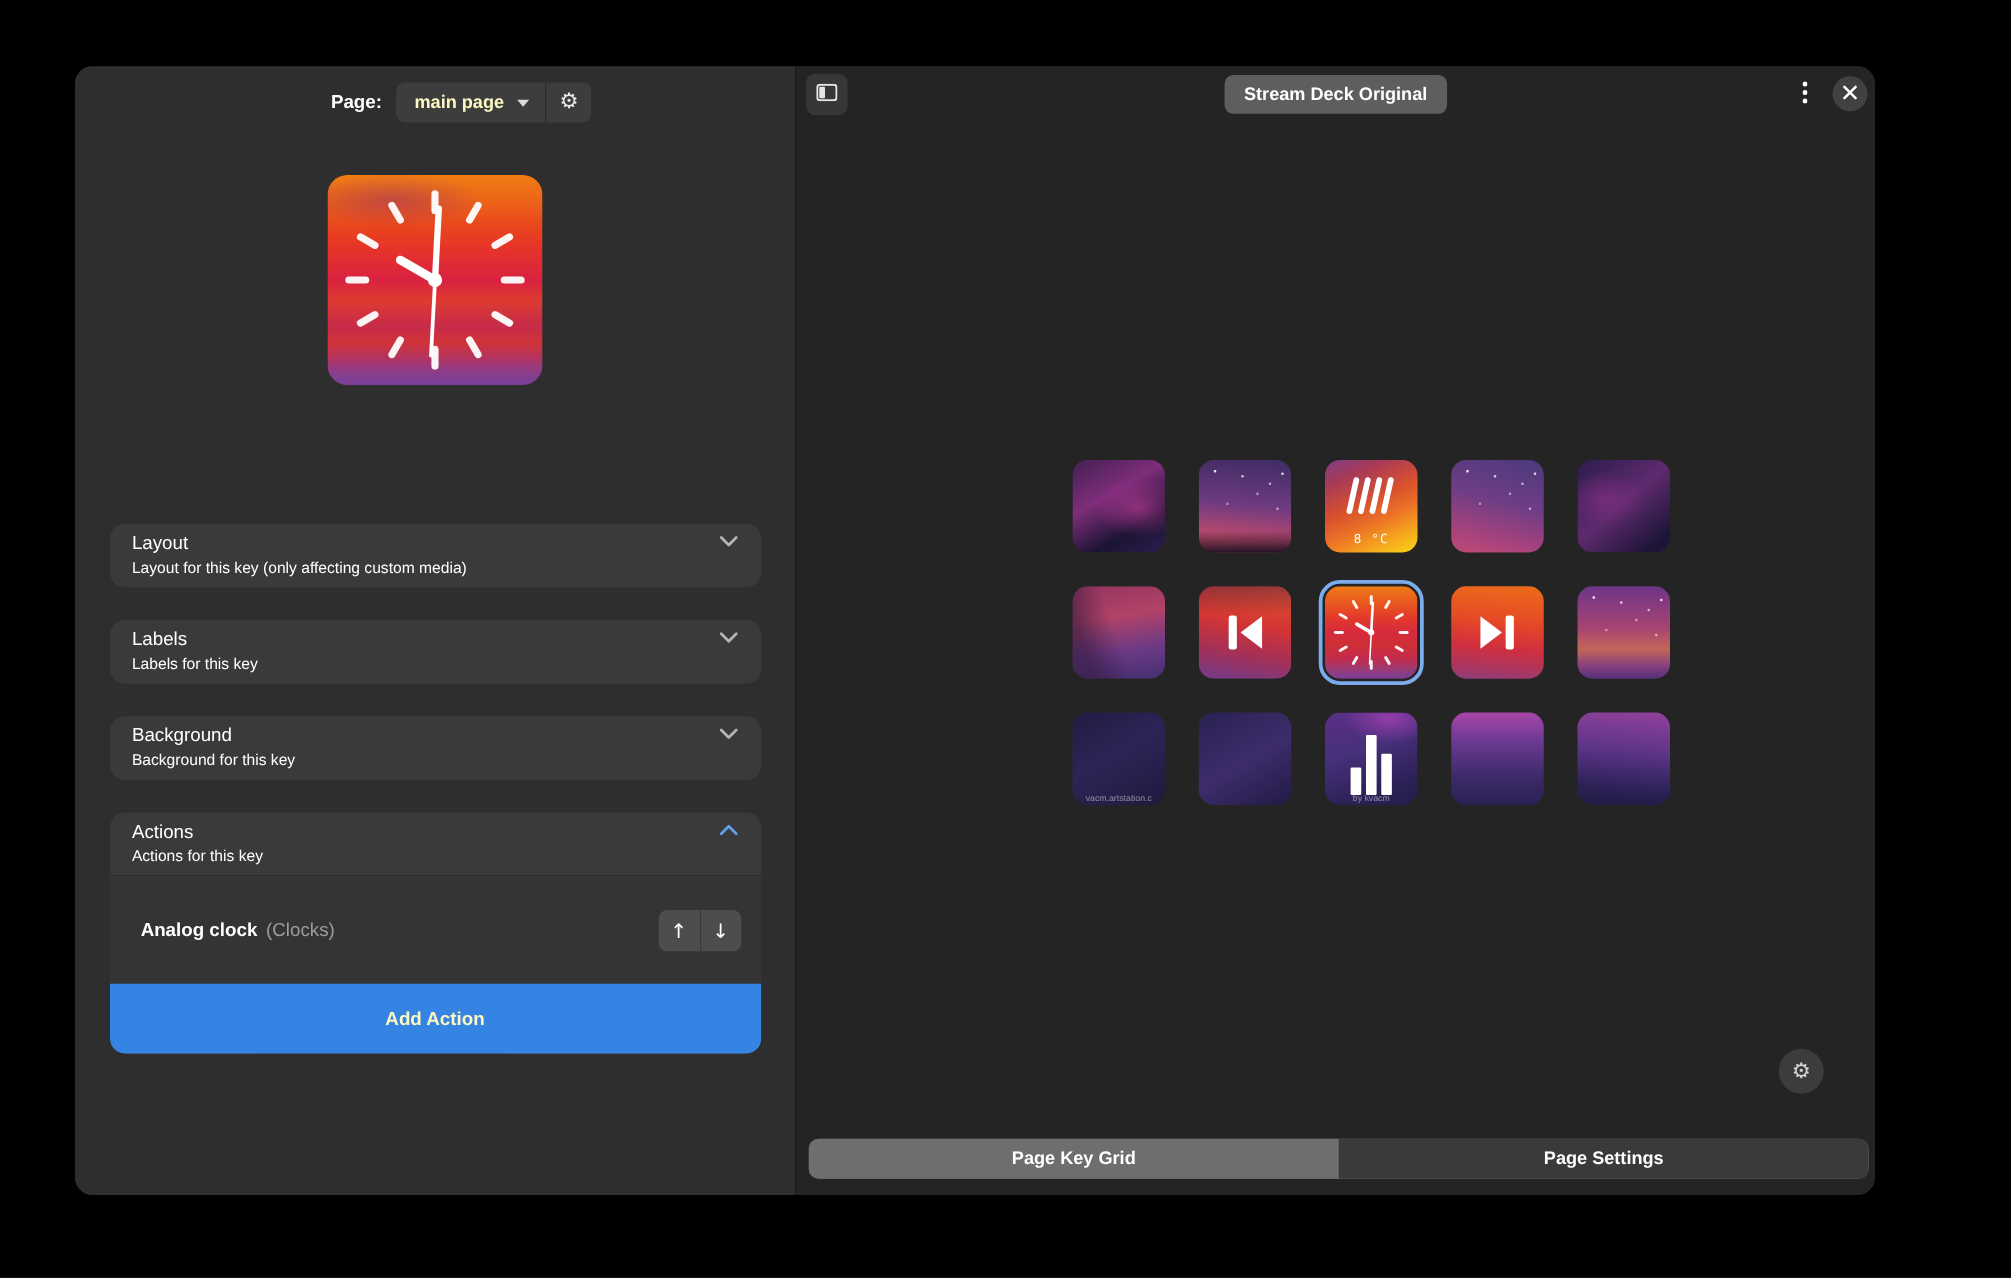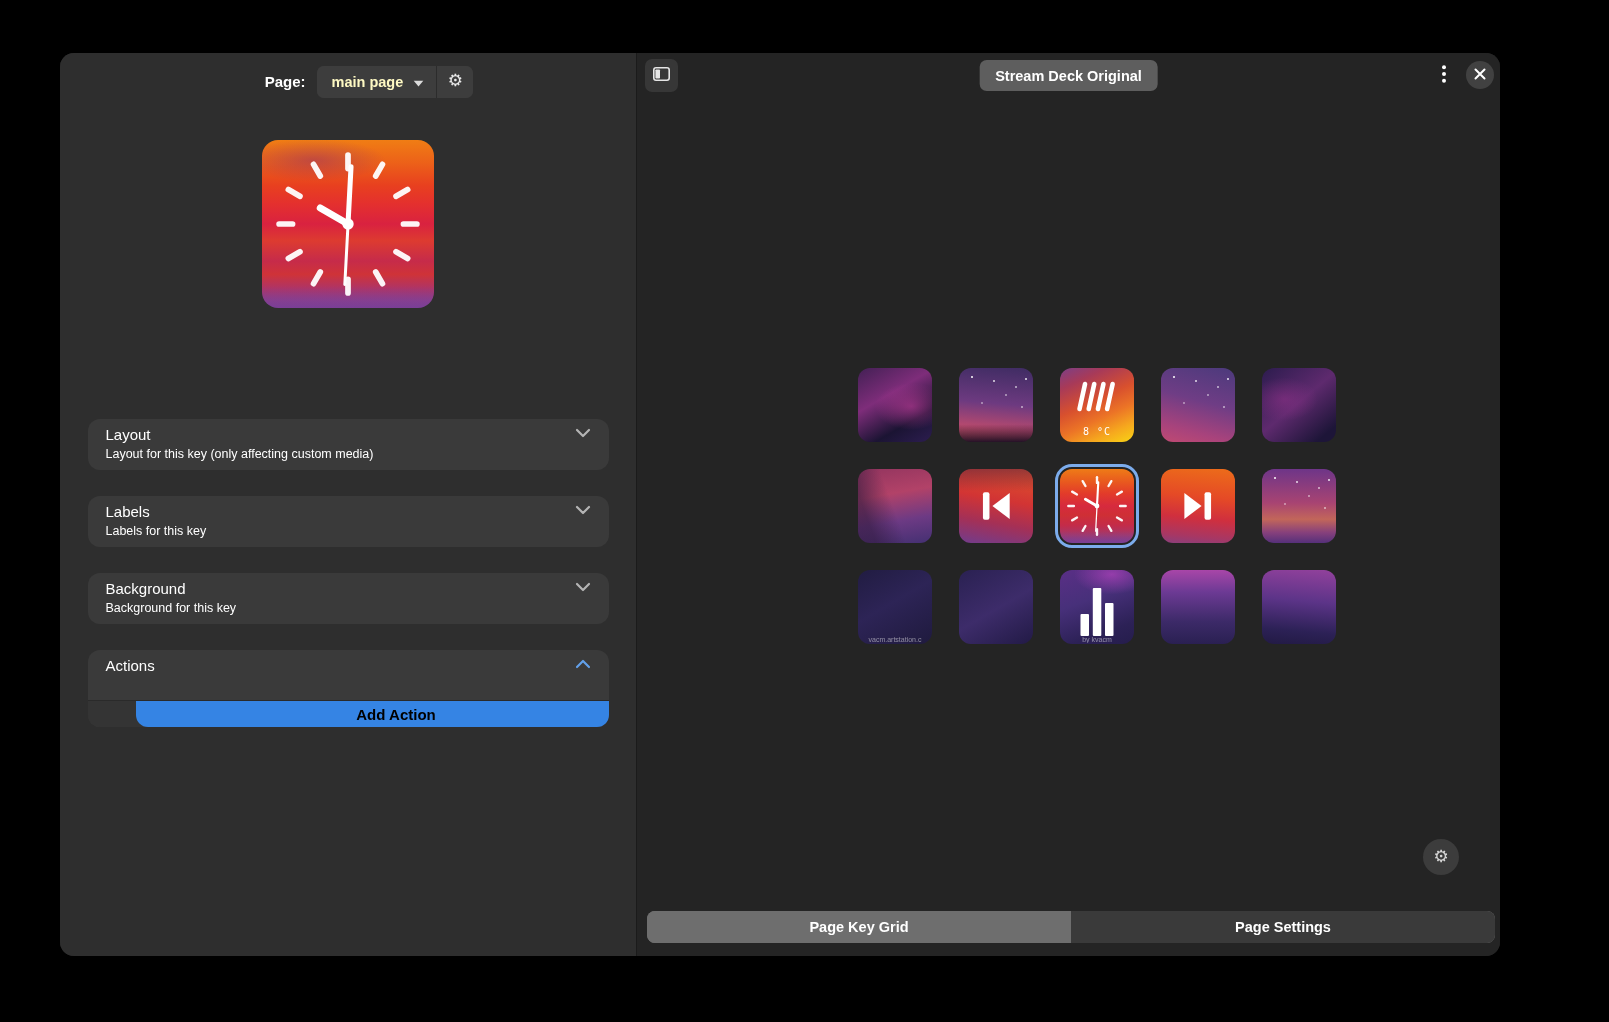--- a/index.html
+++ b/index.html
@@ -60,24 +60,23 @@
   .action-name{font-size:15px;font-weight:700;color:#fff;}
   .action-cat{font-size:15px;color:#9d9d9d;margin-left:7px;}
   .action-spacer{flex:1;}
   .linked-sm{display:flex;border-radius:7px;overflow:hidden;background:#4d4d4d;}
   .linked-sm button{
     width:33px;height:33px;background:#4d4d4d;border:none;color:#fff;cursor:pointer;
     display:flex;align-items:center;justify-content:center;font-size:16px;font-family:"DejaVu Sans",sans-serif;
   }
   .linked-sm button + button{border-left:1px solid #3a3a3a;}
   .add-action{
-    display:block;width:100%;height:26px;border:none;cursor:pointer;
-    background:#3584e4;color:#000000;font-size:15px;font-weight:700;font-family:inherit;
+    display:block;width:100%;height:56px;border:none;cursor:pointer;
+    background:#3584e4;color:#fef9c3;font-size:15px;font-weight:700;font-family:inherit;
     border-radius:0 0 12px 12px;
-    margin-left:48px;
   }
   
   .right-panel{flex:1;position:relative;background:#242424;}
   .right-header{position:absolute;top:0;left:0;right:0;height:57px;}
   .btn-sidebar{
     position:absolute;left:8px;top:6px;width:33px;height:33px;border-radius:7px;border:none;
     background:#373737;cursor:pointer;display:flex;align-items:center;justify-content:center;
   }
   .device-title{
     position:absolute;left:50%;top:7px;transform:translateX(-50%);
@@ -221,28 +220,42 @@
                 <path d="M2 2 L8 8 L14 2" fill="none" stroke="#b4b4b4" stroke-width="2.2" stroke-linecap="round" stroke-linejoin="round"></path>
               </svg>
           </span>
         </button>
       </div>
 
       <div class="card actions-card">
         <button class="exp-header">
           <span class="exp-titles">
             <span class="exp-title">Actions</span>
+            <span class="exp-subtitle">Actions for this key</span>
           </span>
           <span class="chev">
             <svg width="16" height="10" viewBox="0 0 16 10">
                 <path d="M2 8 L8 2 L14 8" fill="none" stroke="#62a0ea" stroke-width="2.2" stroke-linecap="round" stroke-linejoin="round"></path>
               </svg>
           </span>
         </button>
         <div class="actions-body">
+          <div class="action-row">
+            <span class="action-name">Analog clock</span>
+            <span class="action-cat">(Clocks)</span>
+            <span class="action-spacer"></span>
+            <span class="linked-sm">
+              <button>
+                  <span>↑</span>
+                </button>
+              <button>
+                  <span>↓</span>
+                </button>
+            </span>
+          </div>
           <button class="add-action">Add Action</button>
         </div>
       </div>
 
     </div>
   </aside>
 
   <main class="right-panel">
     <div class="right-header">
       <button class="btn-sidebar">

